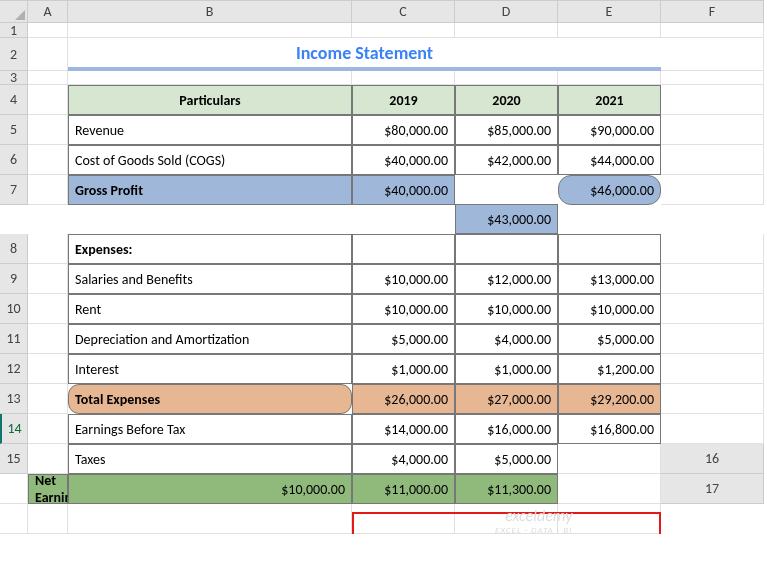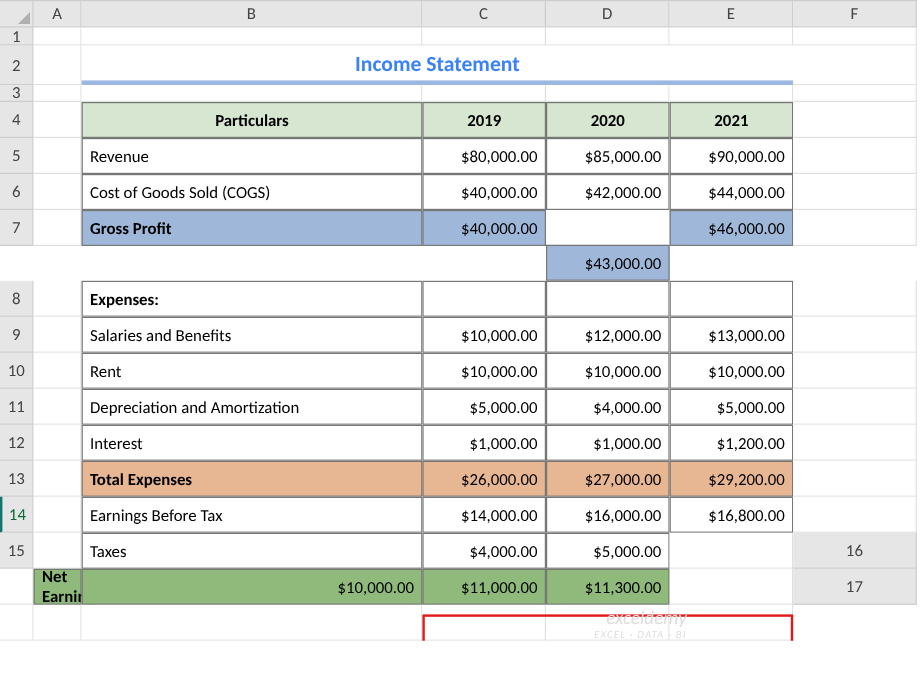--- a/index.html
+++ b/index.html
@@ -163,21 +163,21 @@
   <div class="td right r">$40,000.00</div>
   <div class="td right r">$42,000.00</div>
   <div class="td right r">$44,000.00</div>
   <div class="cell r"></div>
 
   <div class="row-header r">7</div>
   <div class="cell r"></div>
   <div class="td bold r row-gp" style="background:#9fb8d9;">Gross Profit</div>
   <div class="td right r" style="background:#9fb8d9;">$40,000.00</div>
   <div class="td right r" style="background:#9fb8d9;margin-top:29px;">$43,000.00</div>
-  <div class="td right r" style="background:#9fb8d9;">$46,000.00</div>
+  <div class="td right r" style="background:#9fb8d9;border-radius:13px;">$46,000.00</div>
   <div class="cell r"></div>
 
   <div class="row-header r">8</div>
   <div class="cell r"></div>
   <div class="td bold r">Expenses:</div>
   <div class="td r"></div>
   <div class="td r"></div>
   <div class="td r"></div>
   <div class="cell r"></div>
 
@@ -208,21 +208,21 @@
   <div class="row-header r">12</div>
   <div class="cell r"></div>
   <div class="td r">Interest</div>
   <div class="td right r">$1,000.00</div>
   <div class="td right r">$1,000.00</div>
   <div class="td right r">$1,200.00</div>
   <div class="cell r"></div>
 
   <div class="row-header r">13</div>
   <div class="cell r"></div>
-  <div class="td bold r" style="background:#e7b693;">Total Expenses</div>
+  <div class="td bold r" style="background:#e7b693;border-radius:11px;">Total Expenses</div>
   <div class="td right r" style="background:#e7b693;">$26,000.00</div>
   <div class="td right r" style="background:#e7b693;">$27,000.00</div>
   <div class="td right r" style="background:#e7b693;">$29,200.00</div>
   <div class="cell r"></div>
 
   <div class="row-header r sel">14</div>
   <div class="cell r"></div>
   <div class="td r">Earnings Before Tax</div>
   <div class="td right r">$14,000.00</div>
   <div class="td right r">$16,000.00</div>

